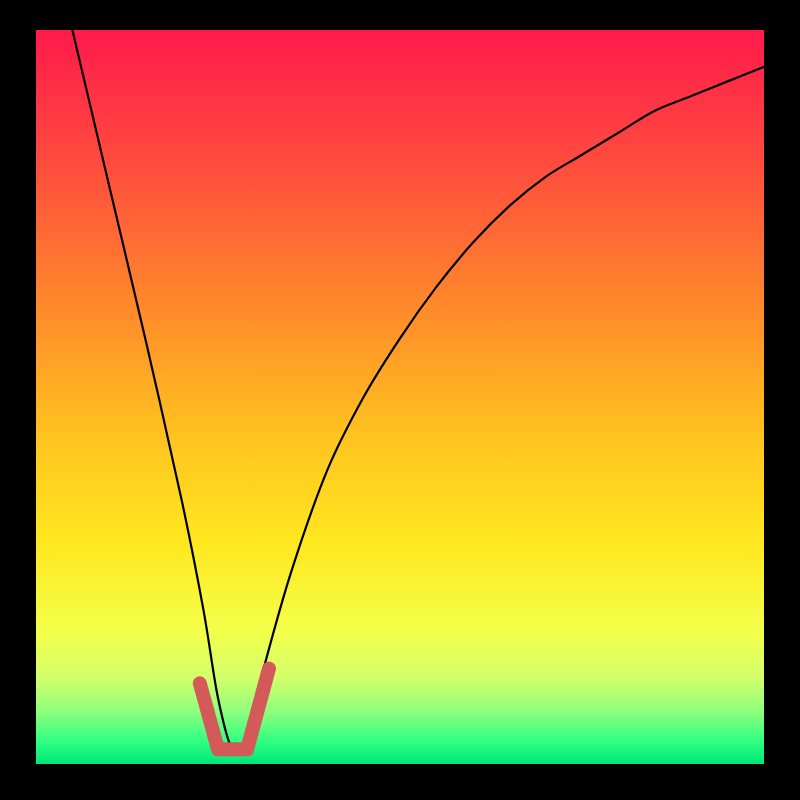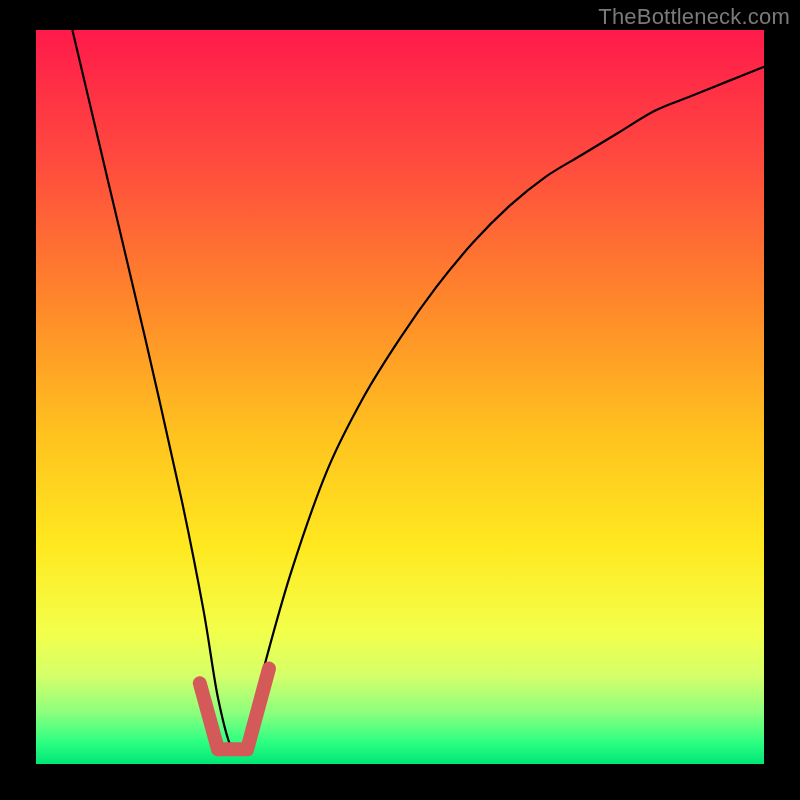--- a/index.html
+++ b/index.html
@@ -31,21 +31,20 @@
   svg.plot {
     position: absolute;
     left: 0;
     top: 0;
   }
 </style>
 </head>
 <body>
 
 <div class="frame">
-  <div class="watermark">TheBottleneck.com</div>
   <svg class="plot" width="800" height="800" viewBox="0 0 800 800">
     <defs>
       <linearGradient id="bg-grad" x1="0" y1="0" x2="0" y2="1">
           <stop offset="0%" stop-color="#ff1a4b"></stop>
           <stop offset="18%" stop-color="#ff4b3e"></stop>
           <stop offset="38%" stop-color="#ff8a2a"></stop>
           <stop offset="55%" stop-color="#ffc21f"></stop>
           <stop offset="70%" stop-color="#ffe81f"></stop>
           <stop offset="82%" stop-color="#f3ff4a"></stop>
           <stop offset="88%" stop-color="#d5ff6a"></stop>

